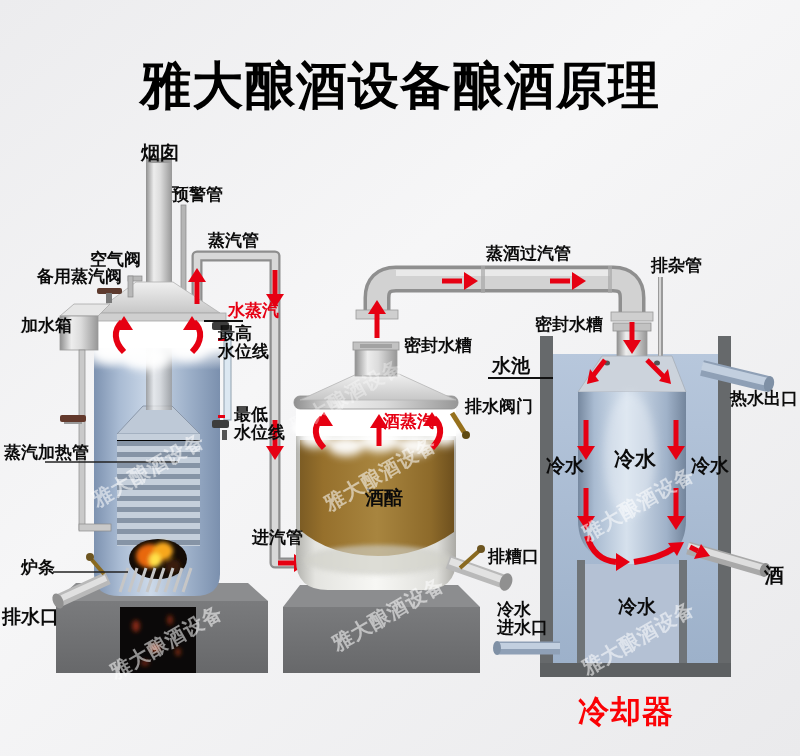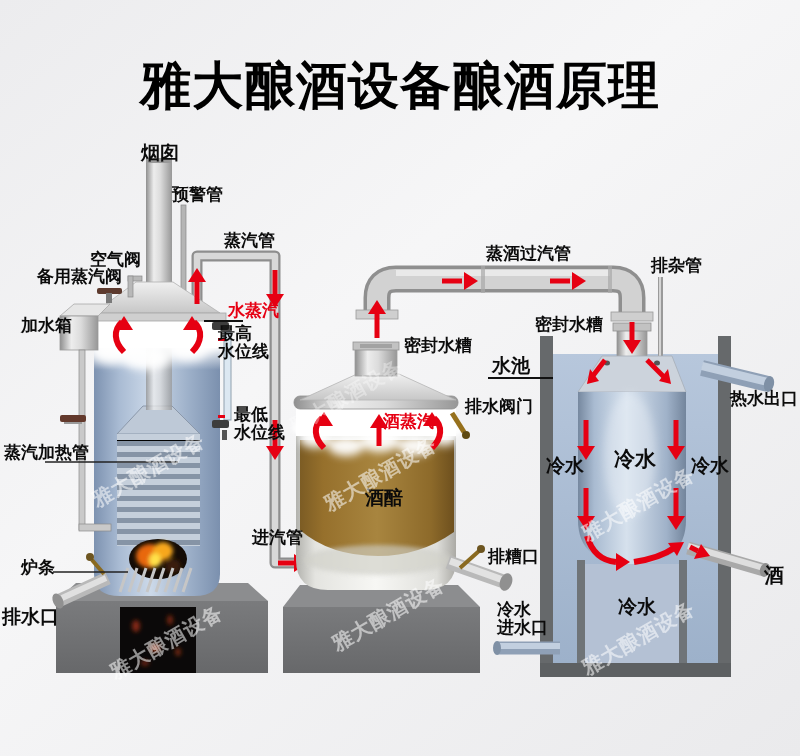--- a/index.html
+++ b/index.html
@@ -347,21 +347,21 @@
       <polygon points="684,542 677,556 668,543"></polygon>
       <polygon points="710,556 701,544 694,559"></polygon>
     </g>
   </g>
 </svg>
 
 <div class="title">雅大酿酒设备酿酒原理</div>
 
 <div class="lbl s19" style="left:141px;top:142px">烟囱</div>
 <div class="lbl" style="left:172px;top:185px">预警管</div>
-<div class="lbl" style="left:224px;top:231px">蒸汽管</div>
+<div class="lbl" style="left:208px;top:231px">蒸汽管</div>
 <div class="lbl" style="left:90px;top:250px">空气阀</div>
 <div class="lbl" style="left:37px;top:267px">备用蒸汽阀</div>
 <div class="lbl" style="left:21px;top:316px">加水箱</div>
 <div class="lbl red" style="left:228px;top:301px">水蒸汽</div>
 <div class="lbl two" style="left:218px;top:324px">
   <span>最高</span>
   <span>水位线</span>
 </div>
 <div class="lbl two" style="left:234px;top:405px">
   <span>最低</span>
@@ -386,20 +386,21 @@
 <div class="lbl s19" style="left:546px;top:455px">冷水</div>
 <div class="lbl s21" style="left:614px;top:448px">冷水</div>
 <div class="lbl s19" style="left:691px;top:455px">冷水</div>
 <div class="lbl s19" style="left:618px;top:596px">冷水</div>
 <div class="lbl s20" style="left:764px;top:565px">酒</div>
 <div class="lbl two" style="left:497px;top:600px">
   <span>冷水</span>
   <span>进水口</span>
 </div>
 
+<div class="cap" style="left:578px;top:691px">冷却器</div>
 
 <div class="wm" style="left:94px;top:488px">雅大酿酒设备</div>
 <div class="wm" style="left:112px;top:660px">雅大酿酒设备</div>
 <div class="wm" style="left:326px;top:492px">雅大酿酒设备</div>
 <div class="wm" style="left:334px;top:632px">雅大酿酒设备</div>
 <div class="wm" style="left:584px;top:522px">雅大酿酒设备</div>
 <div class="wm" style="left:584px;top:656px">雅大酿酒设备</div>
 <div class="wm faint" style="left:292px;top:414px">雅大酿酒设备</div>
 
 </div>

